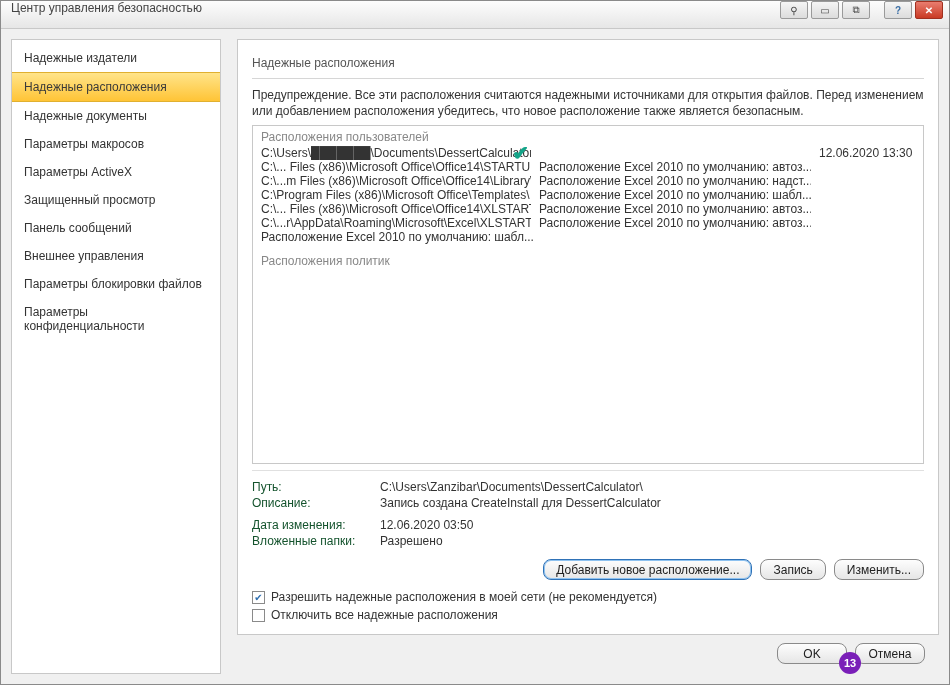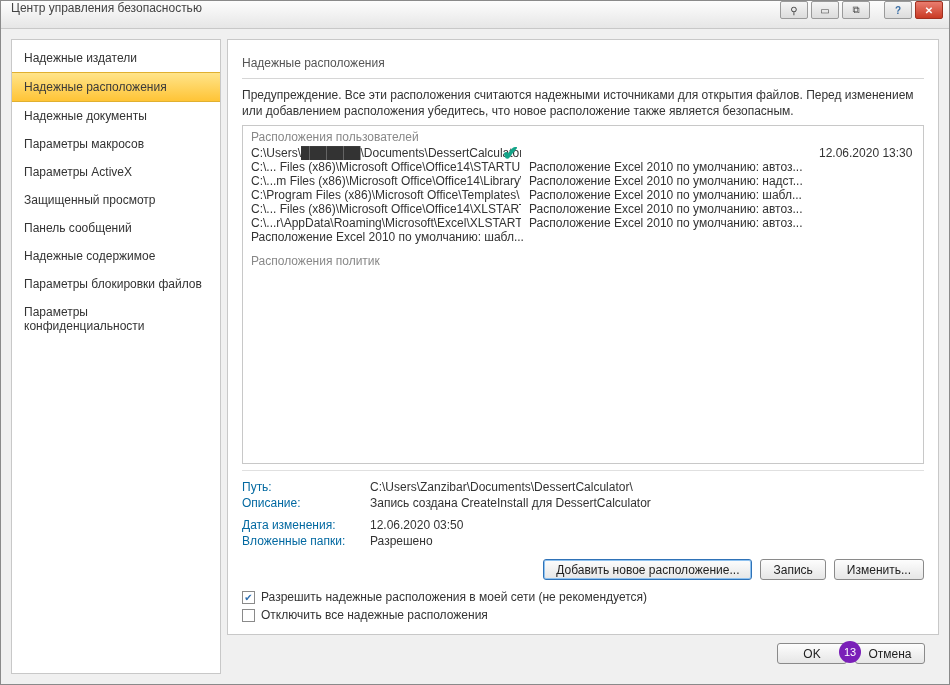--- a/index.html
+++ b/index.html
@@ -35,21 +35,21 @@
   background: linear-gradient(#f5f5f5,#dcdcdc);
   display: flex; align-items: center; justify-content: center;
   font-size: 10px; color: #444;
 }
 .tb-btn.close { background: linear-gradient(#e97d6f,#c93a24); border-color:#a03020; color:#fff; font-weight:bold; }
 .tb-btn.help { font-weight: bold; color:#3a6ea5; }
 .dialog-body {
   flex: 1;
   display: flex;
   padding: 10px;
-  gap: 6px;
+  gap: 16px;
   min-height: 0;
 }
 .sidebar {
   width: 210px;
   background: #fff;
   border: 1px solid #c8c8c8;
   padding: 4px 0;
 }
 .sidebar-item {
   padding: 7px 12px;
@@ -136,27 +136,27 @@
   color: #13a589;
   font-size: 20px;
   font-weight: bold;
 }
 .details {
   padding: 8px 0 4px 0;
   border-top: 1px solid #e0e0e0;
   margin-top: 6px;
 }
 .detail-row { display: flex; padding: 1px 0; }
-.detail-label { width: 128px; color:#0369a1; }
+.detail-label { width: 128px; color:#14532d; }
 .detail-value { color:#333; }
 .btn-row { display: flex; gap: 8px; justify-content: flex-end; padding: 6px 0 8px 0; }
 .btn {
   padding: 2px 12px;
   border: 1px solid #8a8a8a;
-  border-radius: 3px;
+  border-radius: 8px;
   background: linear-gradient(#fdfdfd,#e6e6e6);
   font-size: 12px;
   color: #222;
   cursor: pointer;
   min-height: 21px;
 }
 .btn.focused { border: 1px solid #2f72b7; box-shadow: 0 0 0 1px #8ec2f0 inset; }
 .chk-row { display: flex; align-items: center; gap: 6px; padding: 2px 0; color:#333; }
 .chk {
   width: 13px; height: 13px;
@@ -169,28 +169,28 @@
 .footer {
   padding: 8px 14px 10px 0;
   display: flex;
   justify-content: flex-end;
   gap: 8px;
   position: relative;
 }
 .badge {
   position: absolute;
   right: 78px;
-  top: 6px;
+  top: 17px;
   width: 22px; height: 22px;
   border-radius: 50%;
   background: #7a1fb8;
   color: #fff;
   display: flex; align-items:center; justify-content:center;
   font-size: 11px;
-  font-weight: normal;
+  font-weight: bold;
   z-index: 5;
 }
 </style>
 </head>
 <body>
 
 <div class="dialog">
   <div class="titlebar">
     <div class="titlebar-title">Центр управления безопасностью</div>
     <div class="titlebar-btns">
@@ -205,21 +205,21 @@
 
   <div class="dialog-body">
     <div class="sidebar">
       <div class="sidebar-item"><span>Надежные издатели</span></div>
       <div class="sidebar-item selected"><span>Надежные расположения</span></div>
       <div class="sidebar-item"><span>Надежные документы</span></div>
       <div class="sidebar-item"><span>Параметры макросов</span></div>
       <div class="sidebar-item"><span>Параметры ActiveX</span></div>
       <div class="sidebar-item"><span>Защищенный просмотр</span></div>
       <div class="sidebar-item"><span>Панель сообщений</span></div>
-      <div class="sidebar-item"><span>Надежные содержимое</span></div>
+      <div class="sidebar-item"><span>Внешнее управления</span></div>
       <div class="sidebar-item"><span>Параметры блокировки файлов</span></div>
       <div class="sidebar-item"><span>Параметры конфиденциальности</span></div>
     </div>
 
     <div class="main">
       <div class="main-inner">
         <div class="section-header">Надежные расположения</div>
         <div class="warning">Предупреждение. Все эти расположения считаются надежными источниками для открытия файлов. Перед изменением или добавлением расположения убедитесь, что новое расположение также является безопасным.</div>
 
         <div class="table-wrap">

